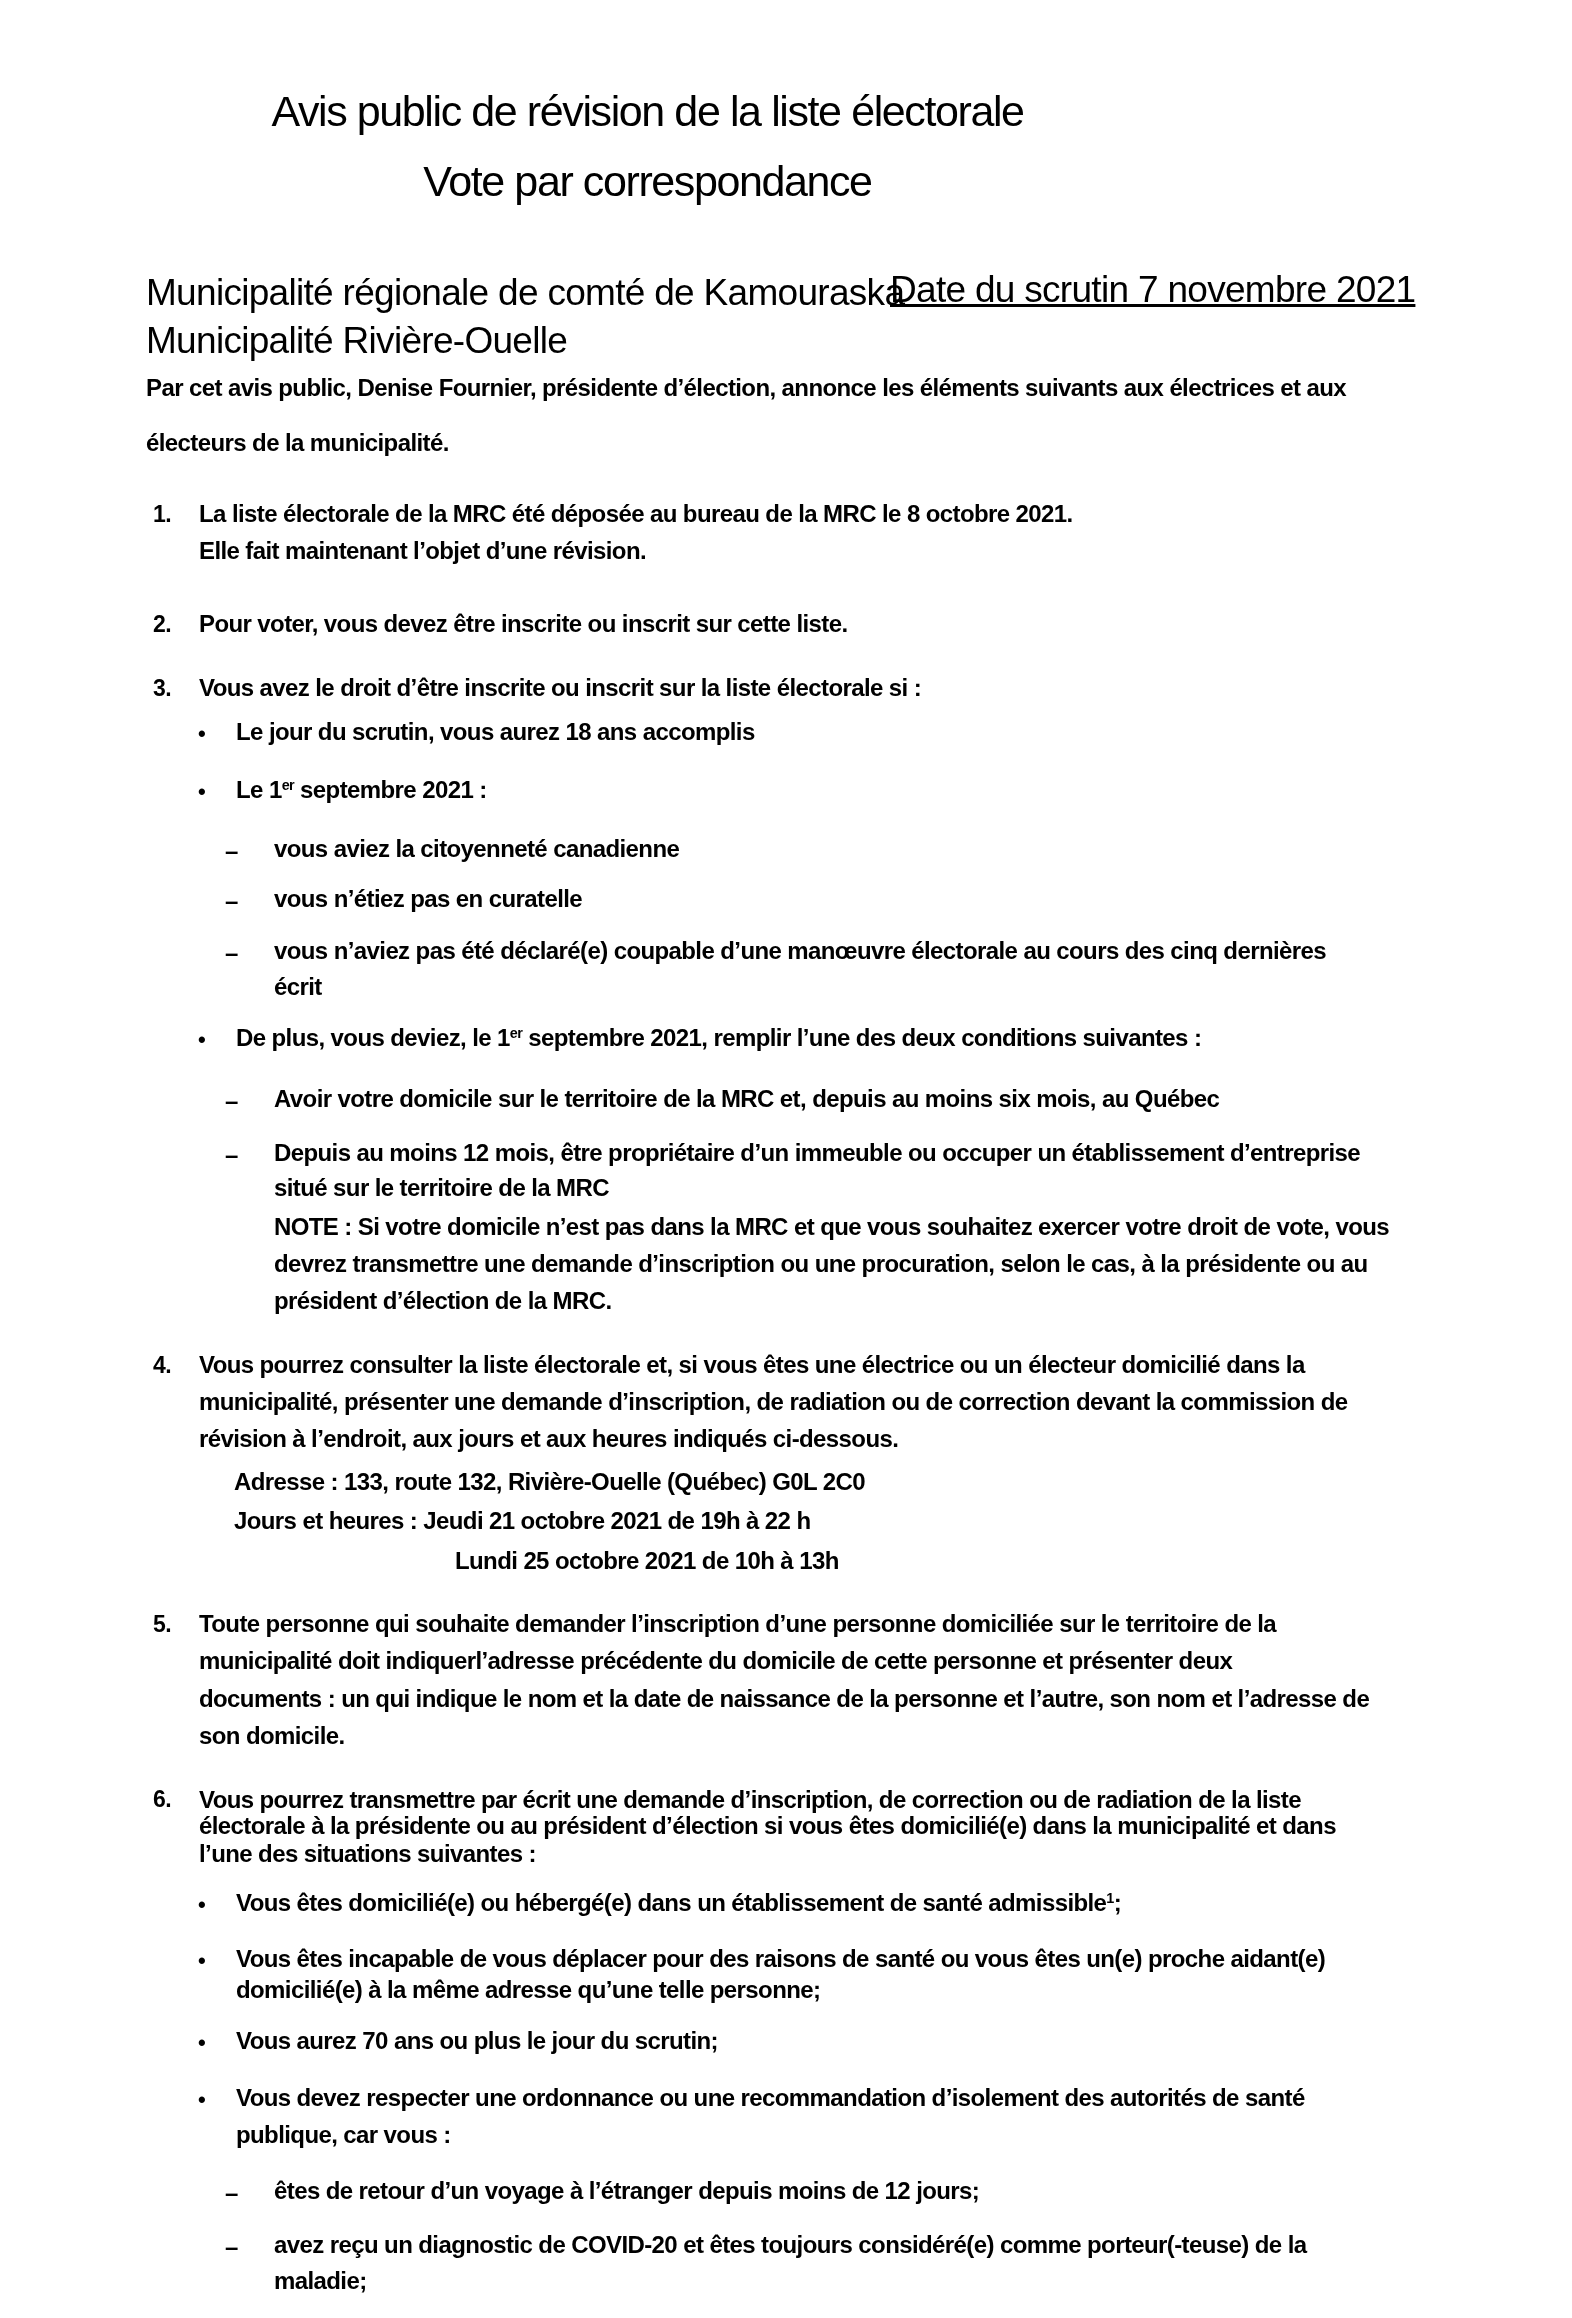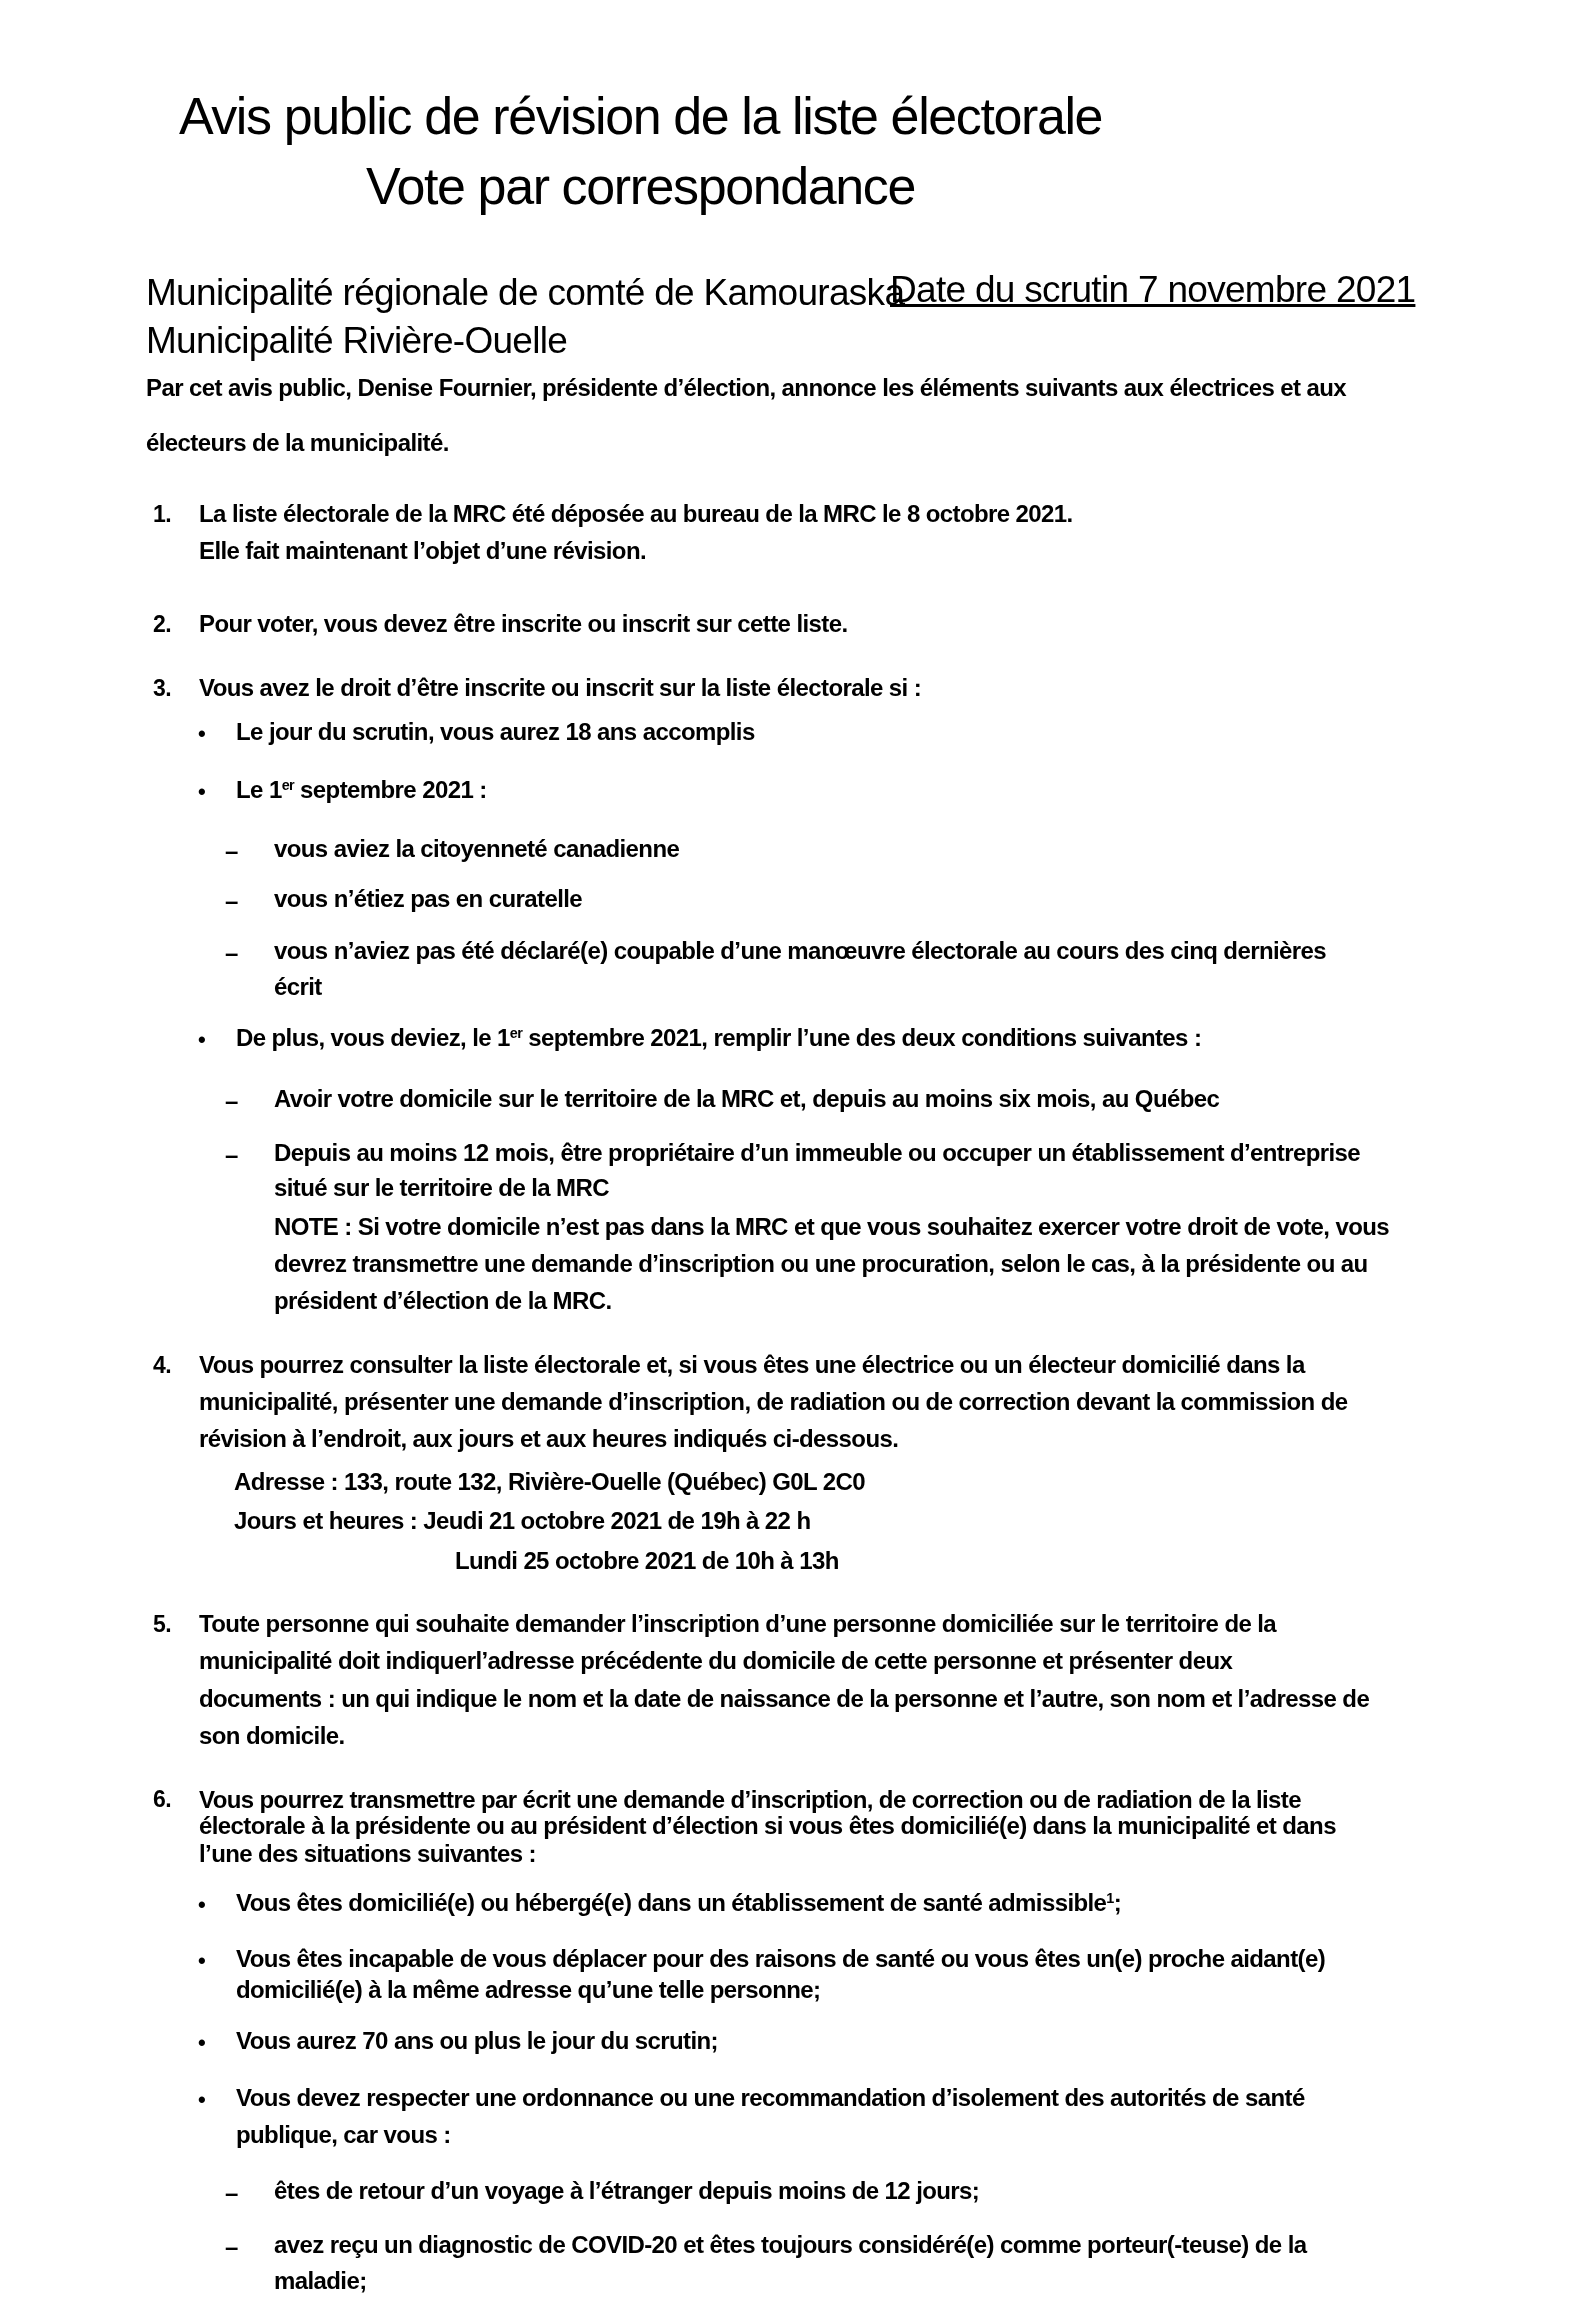--- a/index.html
+++ b/index.html
@@ -2,22 +2,22 @@
 <html style="font-size:7.4px"><head>
 <meta charset="utf-8">
 <style>
   html, body { margin: 0; padding: 0; background: #ffffff; }
   body {
     width: 1573px; height: 2592px; position: relative; overflow: hidden;
     font-family: "Liberation Sans", sans-serif; color: #000;
   }
   .page { position: absolute; left: 0; top: 0; width: 1573px; height: 2592px; }
   .title {
-    position: absolute; left: 0; width: 1281px; text-align: center;
-    font-size: 52px; font-weight: normal; letter-spacing: -1.4px; line-height: 1;
+    position: absolute; left: 7px; width: 1281px; text-align: center;
+    font-size: 43px; font-weight: normal; letter-spacing: -1.4px; line-height: 1;
   }
   .t1 { top: 90px; }
   .t2 { top: 160px; }
   .hdr { position: absolute; font-size: 37px; letter-spacing: -0.7px; line-height: 1; }
   .body-text { position: absolute; font-size: 24px; letter-spacing: -0.6px; line-height: 1; font-weight: bold; }
   .lbl { position: absolute; font-size: 23px; font-weight: bold; letter-spacing: -0.5px; }
   .bullet-glyph { position: absolute; font-size: 22px; font-weight: bold; }
   .dash-glyph { position: absolute; font-size: 24px; font-weight: bold; }
   sup { font-size: 60%; vertical-align: 0.55em; line-height: 0; }
   .ul { font-weight: bold; }

